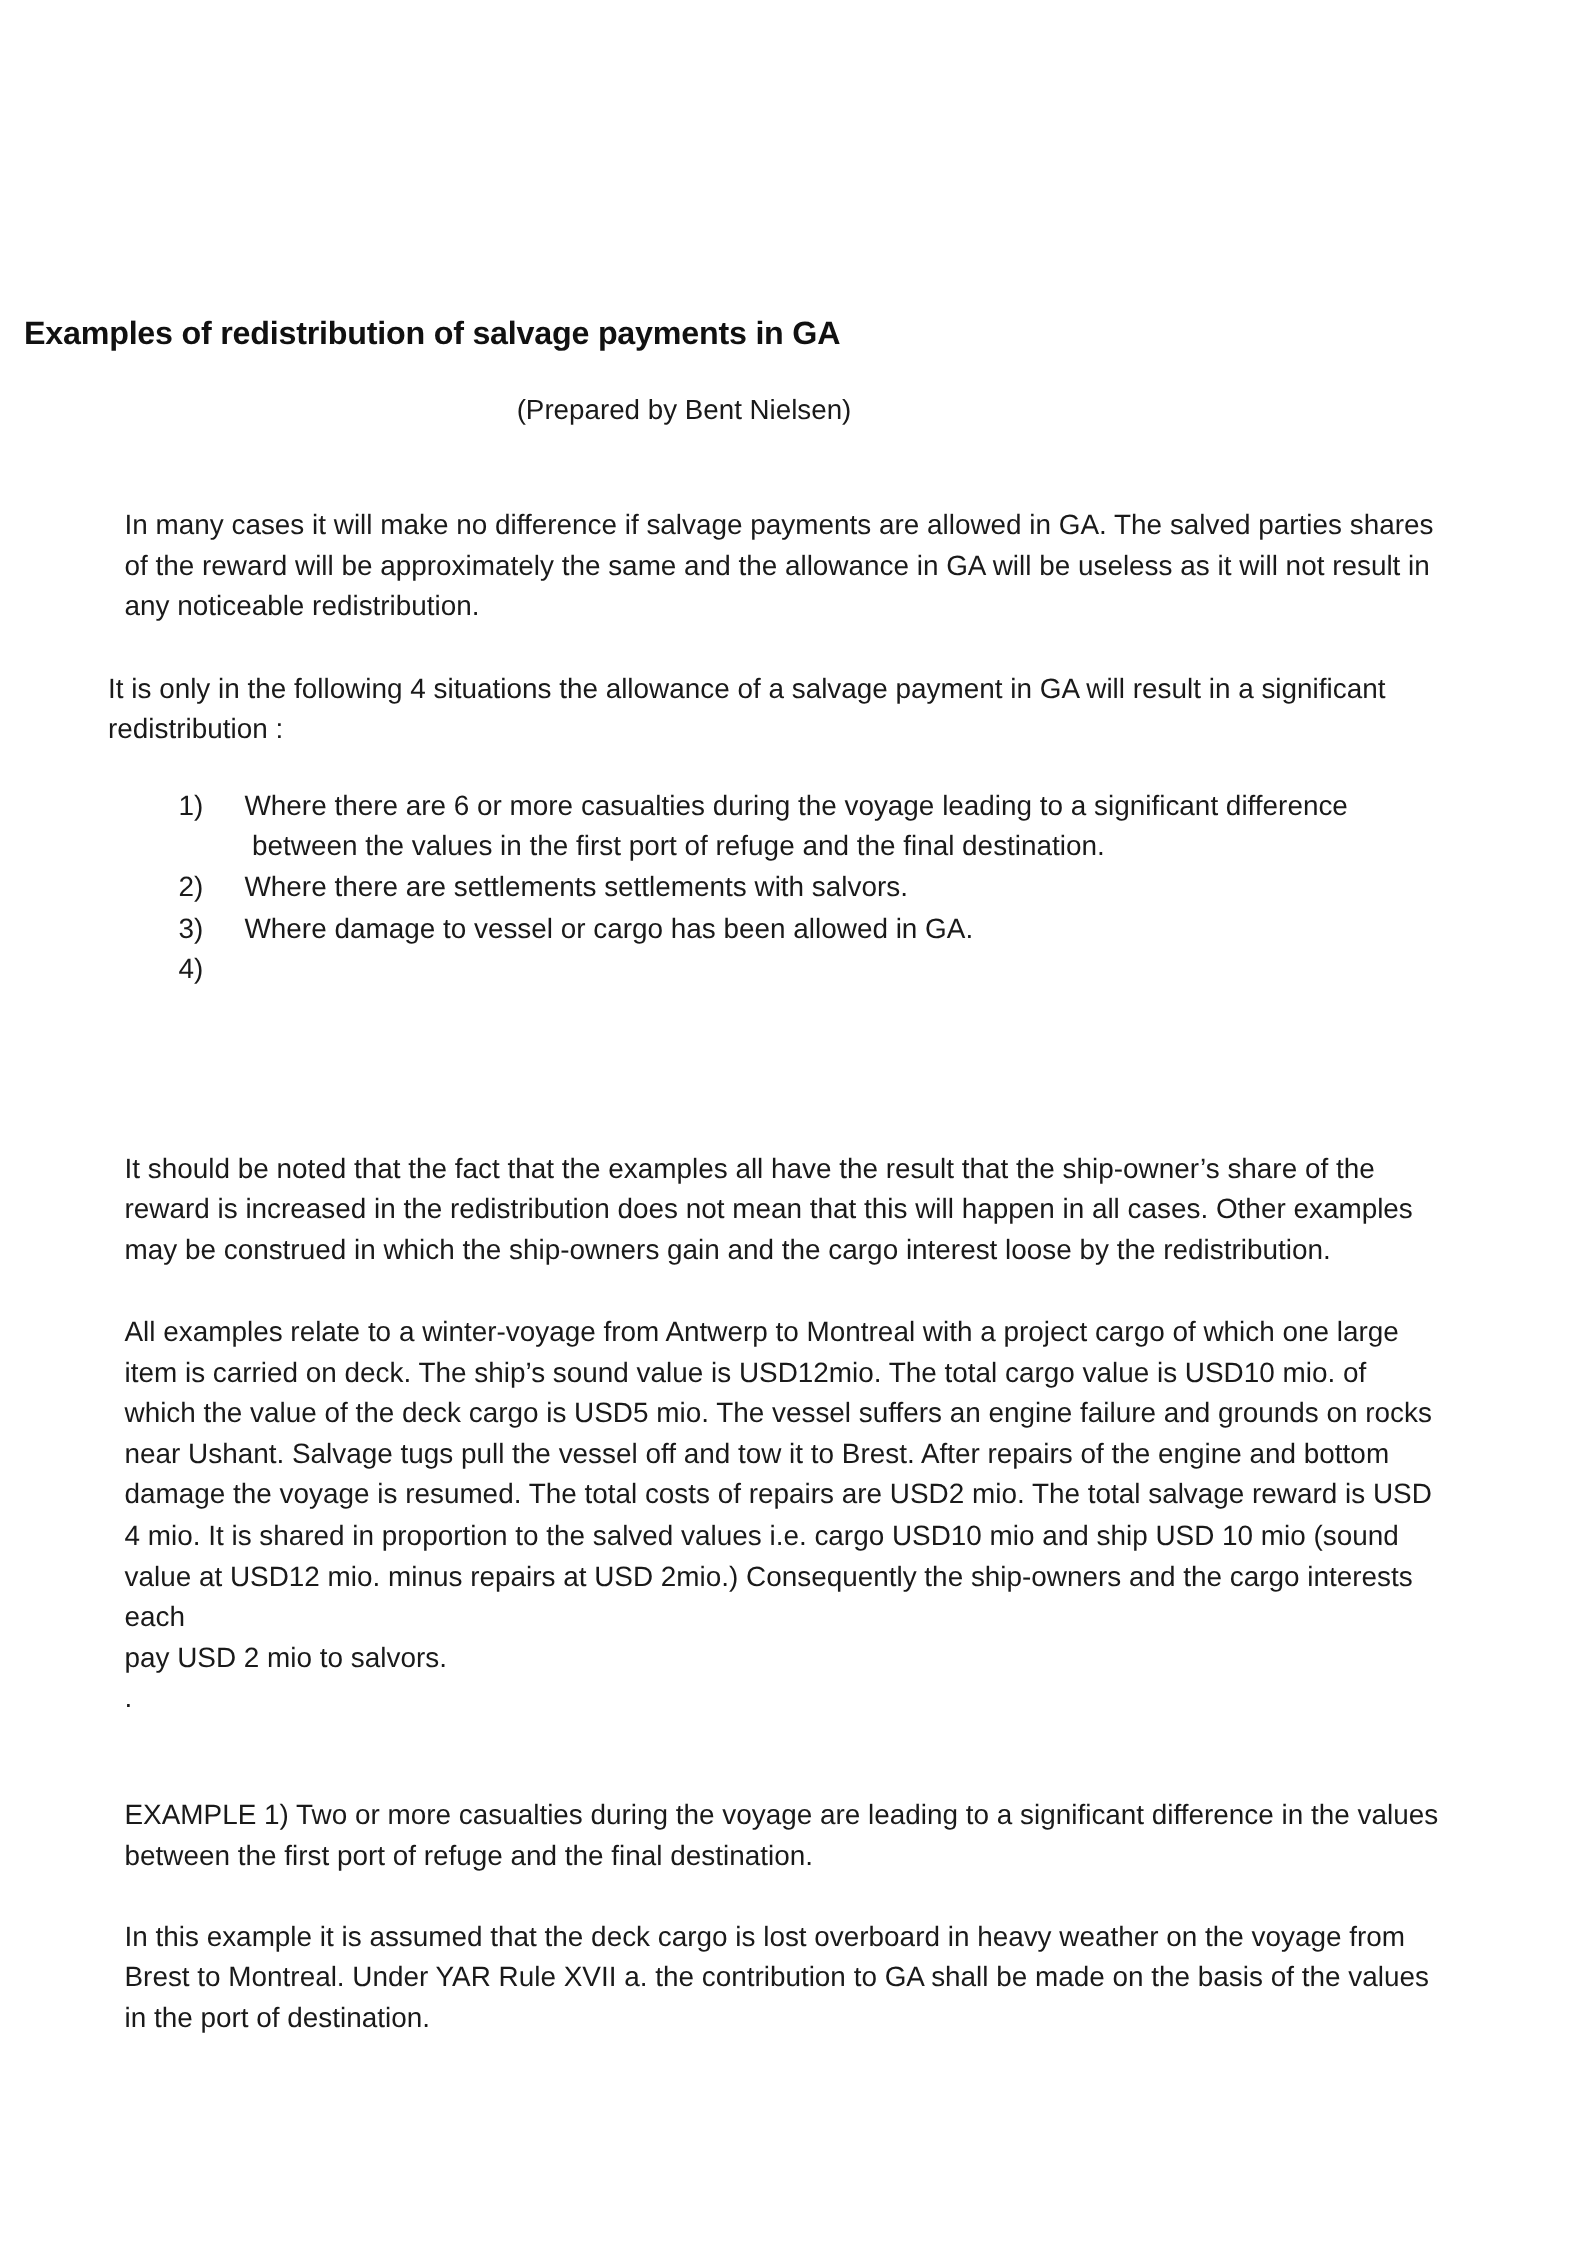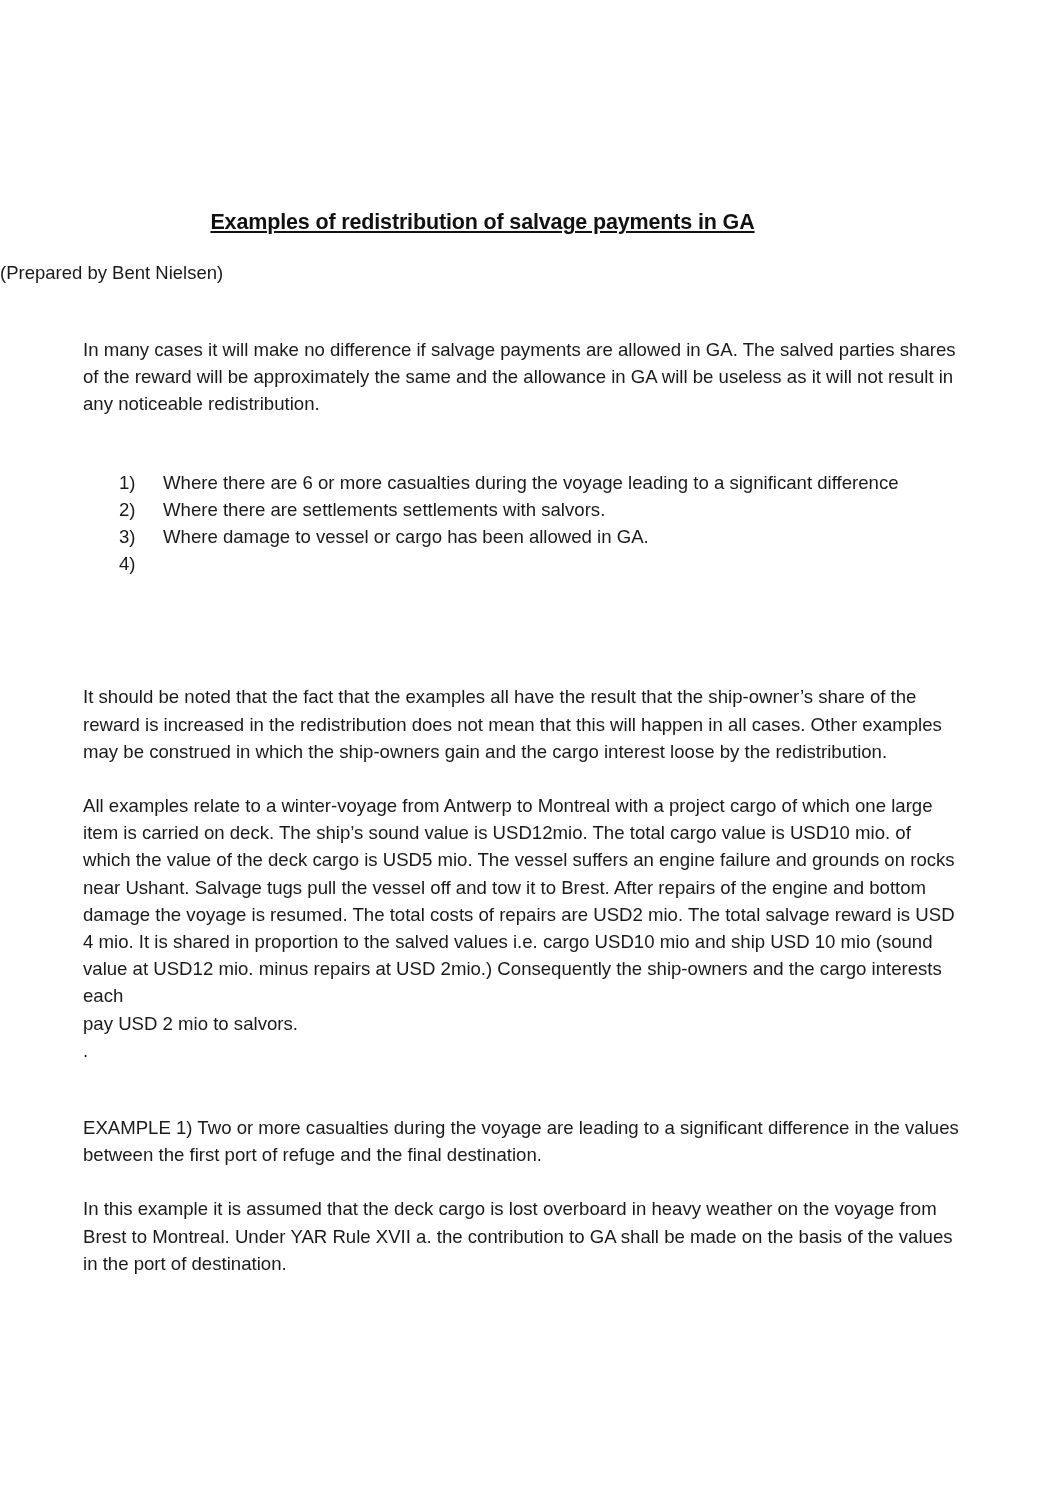--- a/index.html
+++ b/index.html
@@ -20,36 +20,34 @@
 
   .page {
     position: absolute;
     inset: 0;
     background: #ffffff;
   }
 
   
   .doc-title {
     position: absolute;
-    left: 4px;
+    left: 16px;
     top: 196px;
     width: 957px;
-    text-align: center;
     font-size: 21.5px;
     font-weight: bold;
     letter-spacing: -0.15px;
     color: #111111;
-    text-decoration: underline;
   }
   .doc-subtitle {
     position: absolute;
     left: 0;
     top: 262px;
     width: 912px;
-    text-align: left;
+    text-align: center;
     font-size: 18.5px;
     font-weight: normal;
     color: #1a1a1a;
   }
 
   
   .body-col {
     position: absolute;
     left: 72px;
     top: 336px;
@@ -117,27 +115,28 @@
   <h1 class="doc-title">Examples of redistribution of salvage payments in GA</h1>
 
   <div class="doc-subtitle">(Prepared by Bent Nielsen)</div>
 
   <div class="body-col">
 
     <p class="para indent-1">In many cases it will make no difference if salvage payments are allowed in GA. The salved parties shares of the reward will be approximately the same and the allowance in GA will be useless as it will not result in any noticeable redistribution.</p>
 
     <div class="gap-md"></div>
 
+    <p class="para indent-0">It is only in the following 4 situations the allowance of a salvage payment in GA will result in a significant redistribution :</p>
 
     <div class="gap-sm"></div>
 
     <ol class="num-list">
       <li class="num-item">
         <span class="num-marker">1)</span>
-        <span class="num-text"><span>Where there are 6 or more casualties during the voyage leading to a significant difference</span></span>
+        <span class="num-text"><span>Where there are 6 or more casualties during the voyage leading to a significant difference</span><span class="cont">between the values in the first port of refuge and the final destination.</span></span>
       </li>
       <li class="num-item">
         <span class="num-marker">2)</span>
         <span class="num-text">Where there are settlements settlements with salvors.</span>
       </li>
       <li class="num-item">
         <span class="num-marker">3)</span>
         <span class="num-text">Where damage to vessel or cargo has been allowed in GA.</span>
       </li>
       <li class="num-item">

